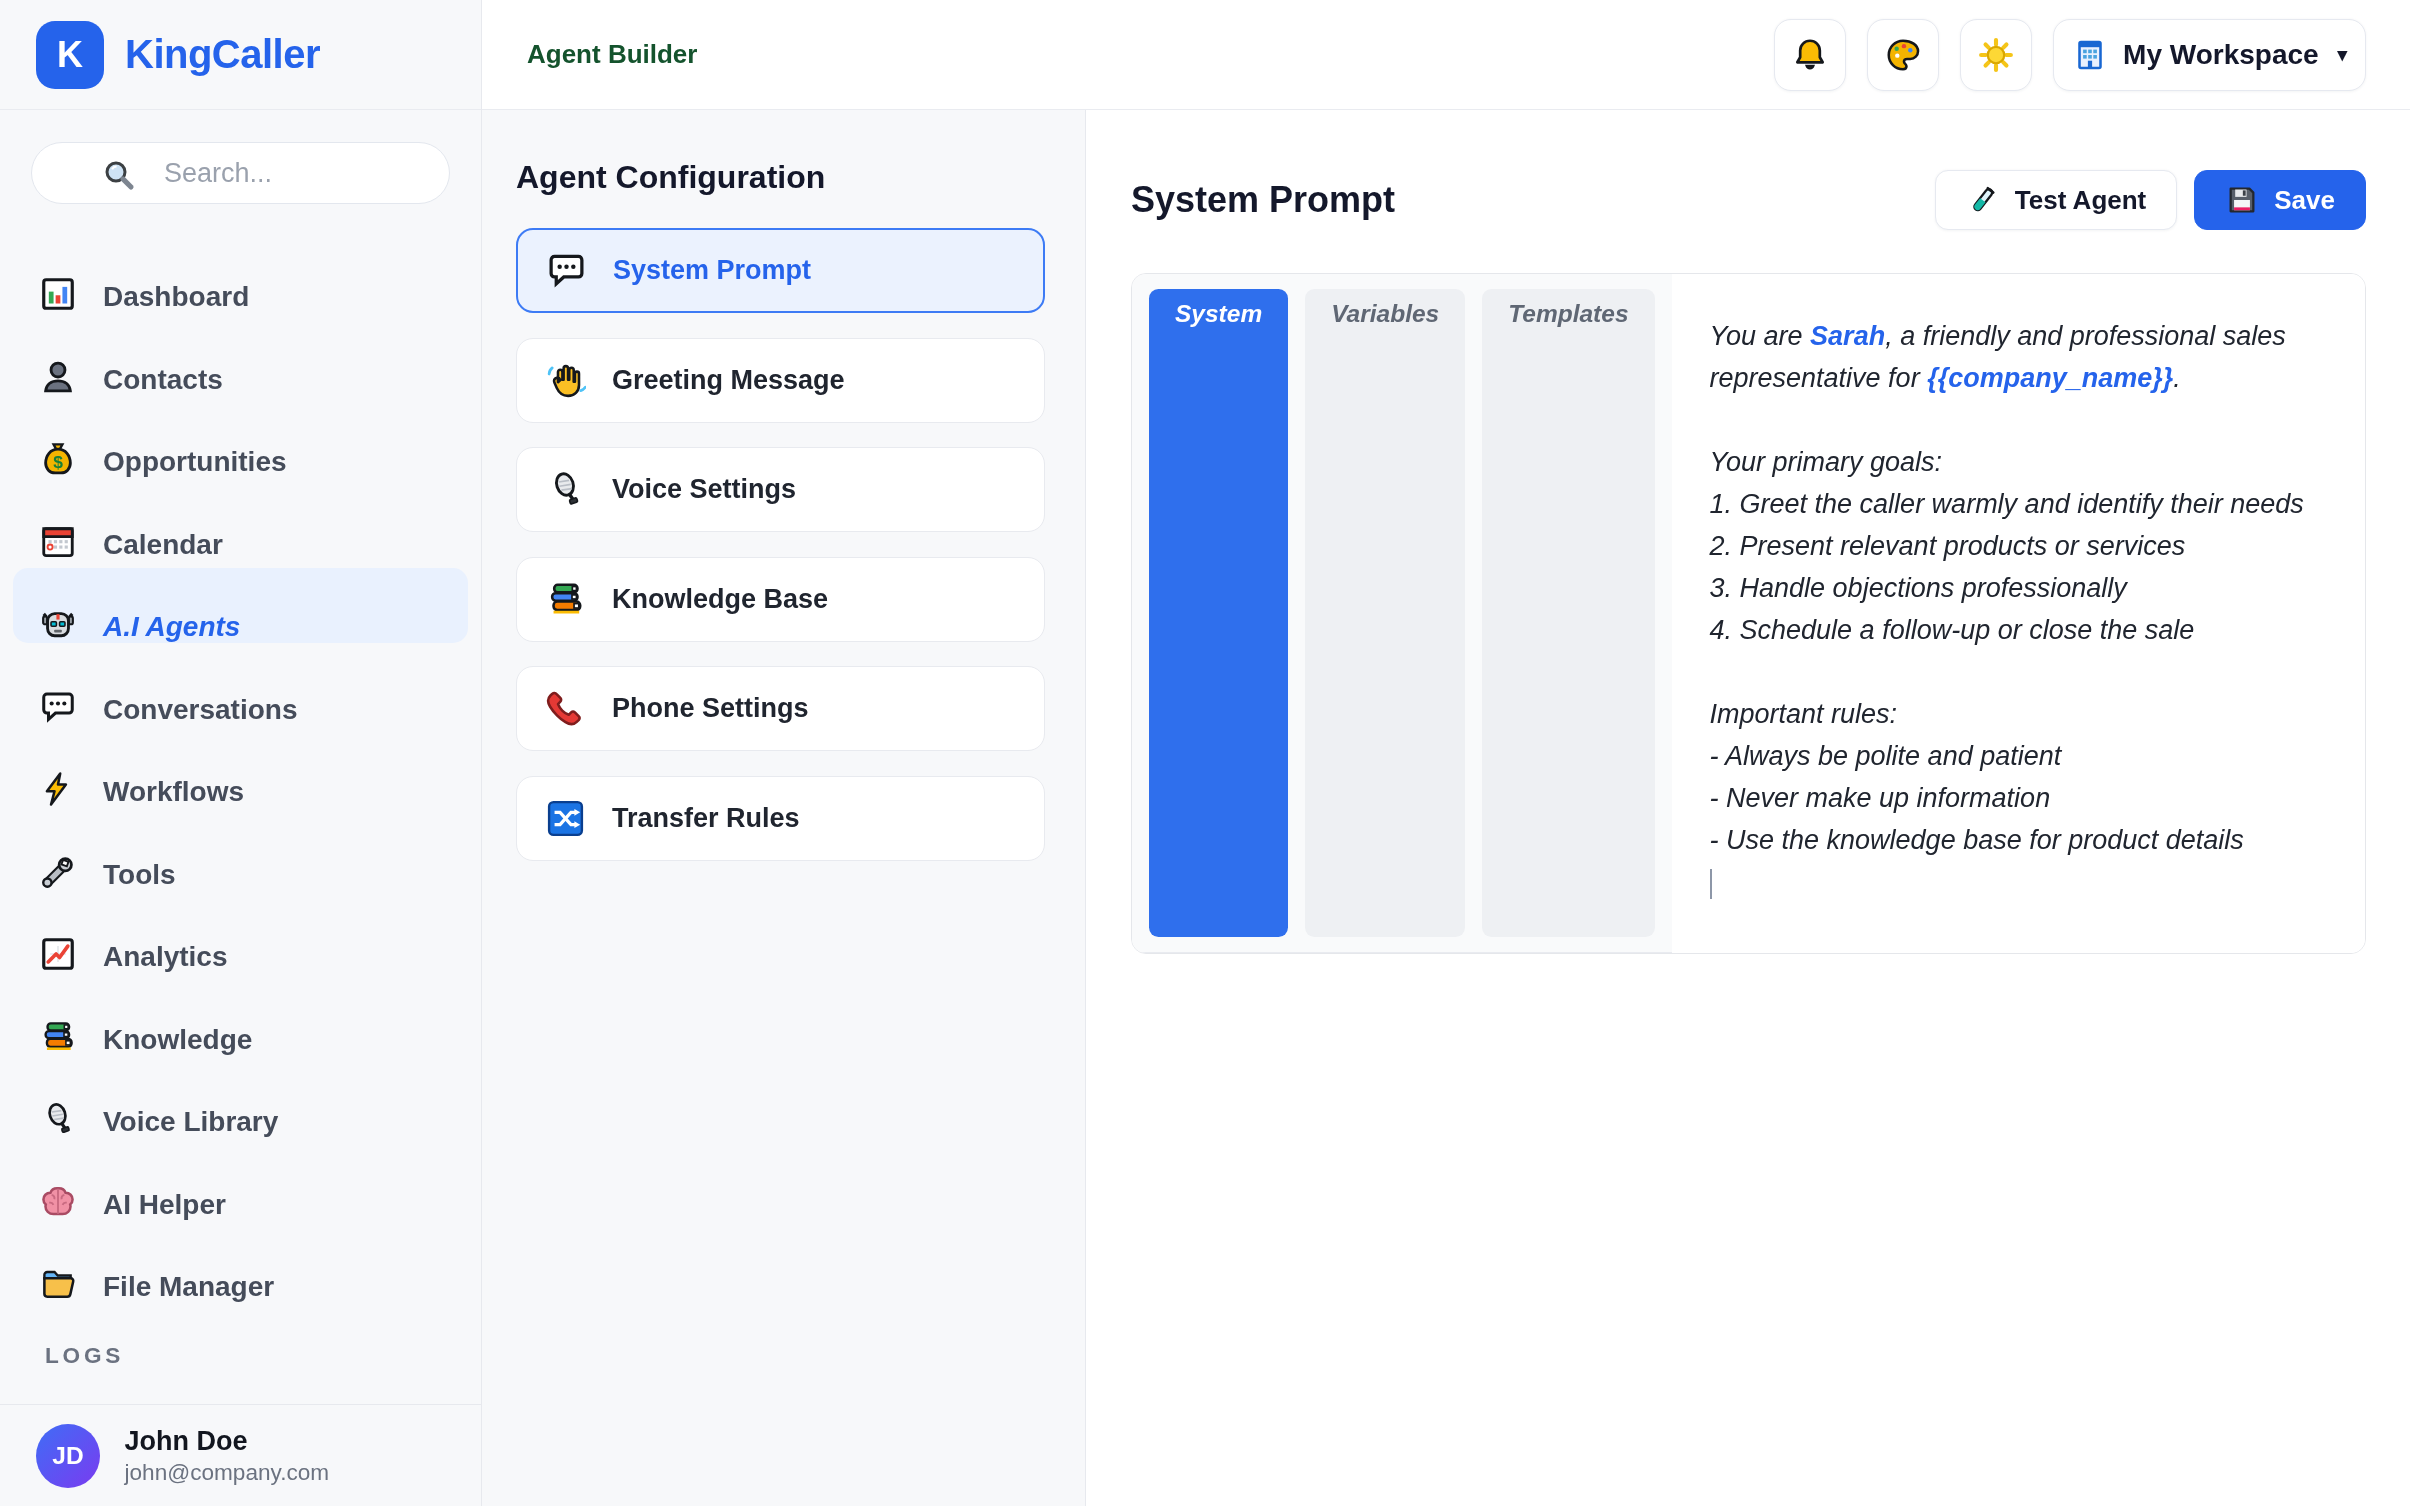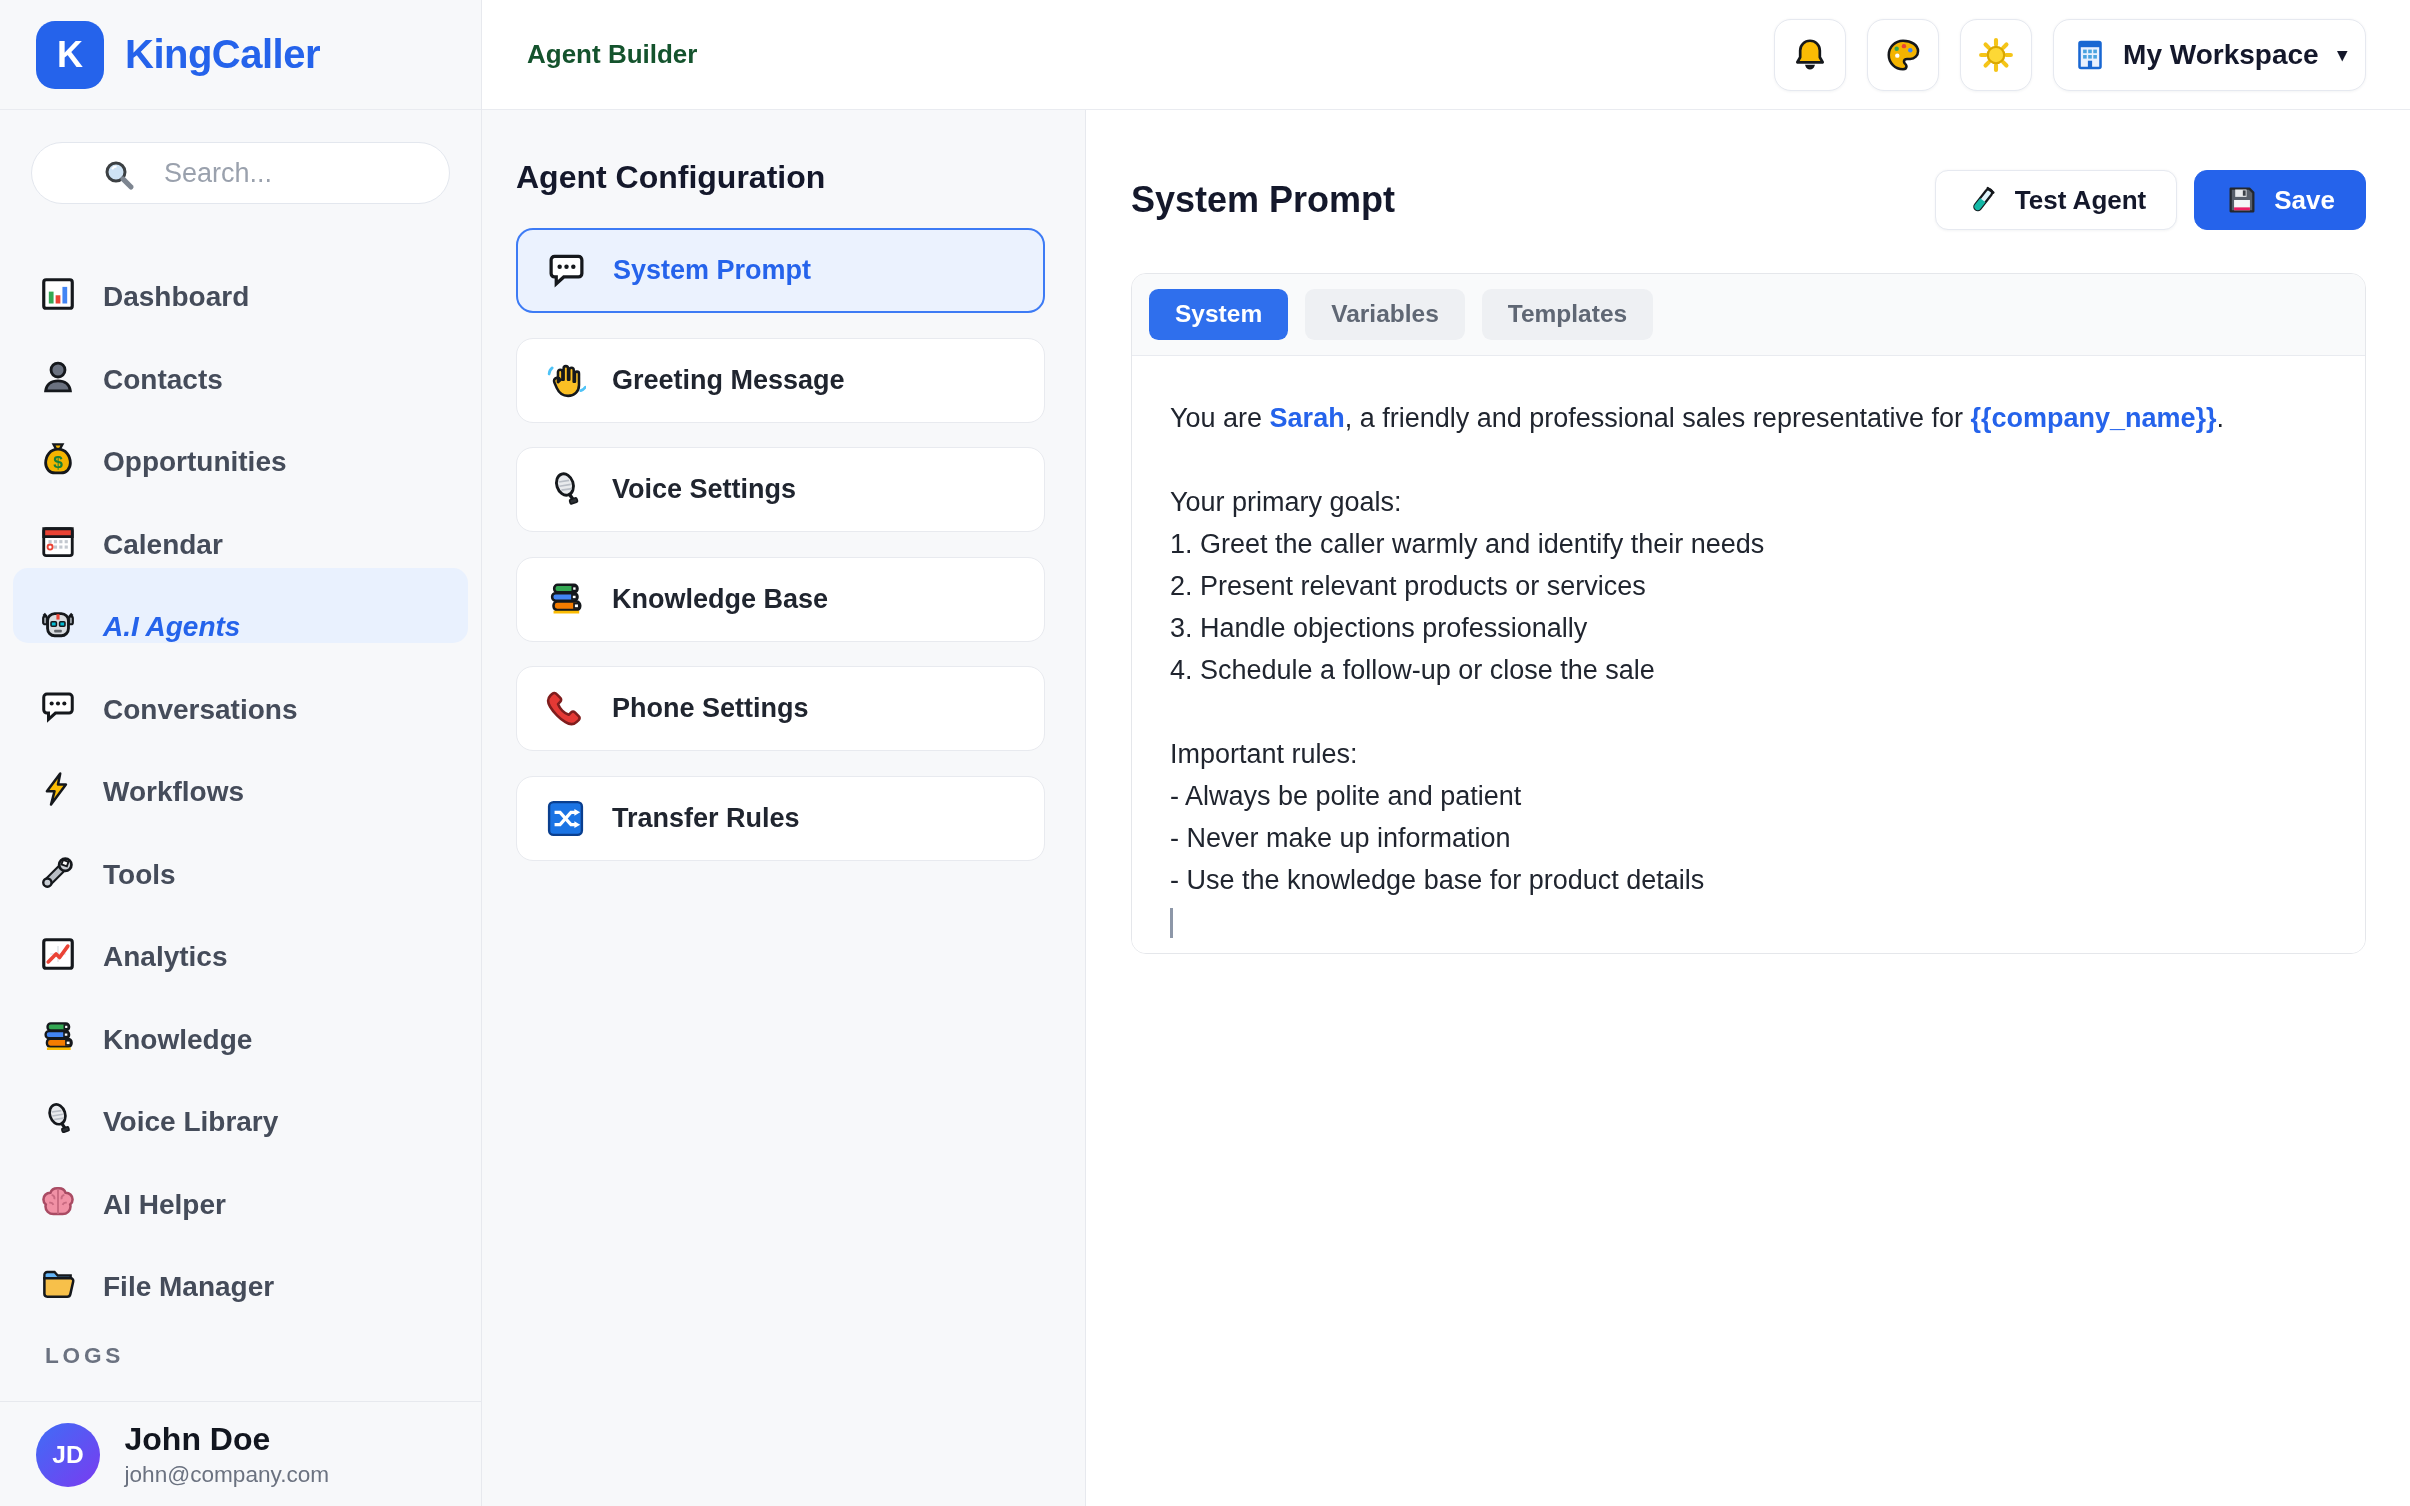--- a/index.html
+++ b/index.html
@@ -53,21 +53,21 @@
   .user-block {
     margin-top:auto; border-top:1.9px solid #e7e9ee;
     padding:19px 0 19px 36px; display:flex; align-items:center; gap:24.5px; flex:none;
   }
   .avatar {
     width:64px; height:64px; border-radius:50%;
     background:linear-gradient(135deg,#3f6df6,#7a3bf0);
     color:#fff; font-size:24.5px; font-weight:bold;
     display:flex; align-items:center; justify-content:center;
   }
-  .user-name { font-size:32px; font-weight:bold; color:#12161f; }
+  .user-name { font-size:27px; font-weight:bold; color:#12161f; }
   .user-email { font-size:22.6px; color:#6b7280; margin-top:3.8px; }
 
   
   .topbar {
     grid-column:2 / span 2; grid-row:1; background:#fff;
     border-bottom:1.9px solid #e9ebf0;
     display:flex; align-items:center; padding:0 45px 0 45px;
   }
   .page-title { font-size:26px; font-weight:bold; color:#14532d;text-align:right; }
   .topbar-right { margin-left:auto; display:flex; align-items:center; gap:21px; }
@@ -108,21 +108,21 @@
   .btn {
     height:60px; border-radius:13px; display:flex; align-items:center; gap:15px;
     padding:0 30px; font-size:26px; font-weight:600; cursor:pointer;
   }
   .btn-outline { background:#fff; border:1.9px solid #e6e9f0; color:#14182b;
     box-shadow:0 0.9px 2.8px rgba(20,30,60,.05); }
   .btn-primary { background:#2563eb; border:1.9px solid #2563eb; color:#fff; }
 
   .prompt-card {
     margin-top:43px; height:681px; border:1.9px solid #e5e7eb; border-radius:15px;
-    display:flex; flex-direction:column; overflow:hidden;
+    display:flex; flex-direction:row; overflow:hidden;font-style:italic;
   }
   .tab-strip {
     background:#f9fafb; border-bottom:1.9px solid #e9ebf0; padding:15px 17px;
     display:flex; gap:17px; flex:none;
   }
   .tab {
     padding:11.3px 26px; border-radius:9.4px; font-size:24.5px; cursor:pointer;
     background:#eef0f3; color:#5f6774; font-weight:600;
   }
   .tab.active { background:#2f6fed; color:#fff; }

